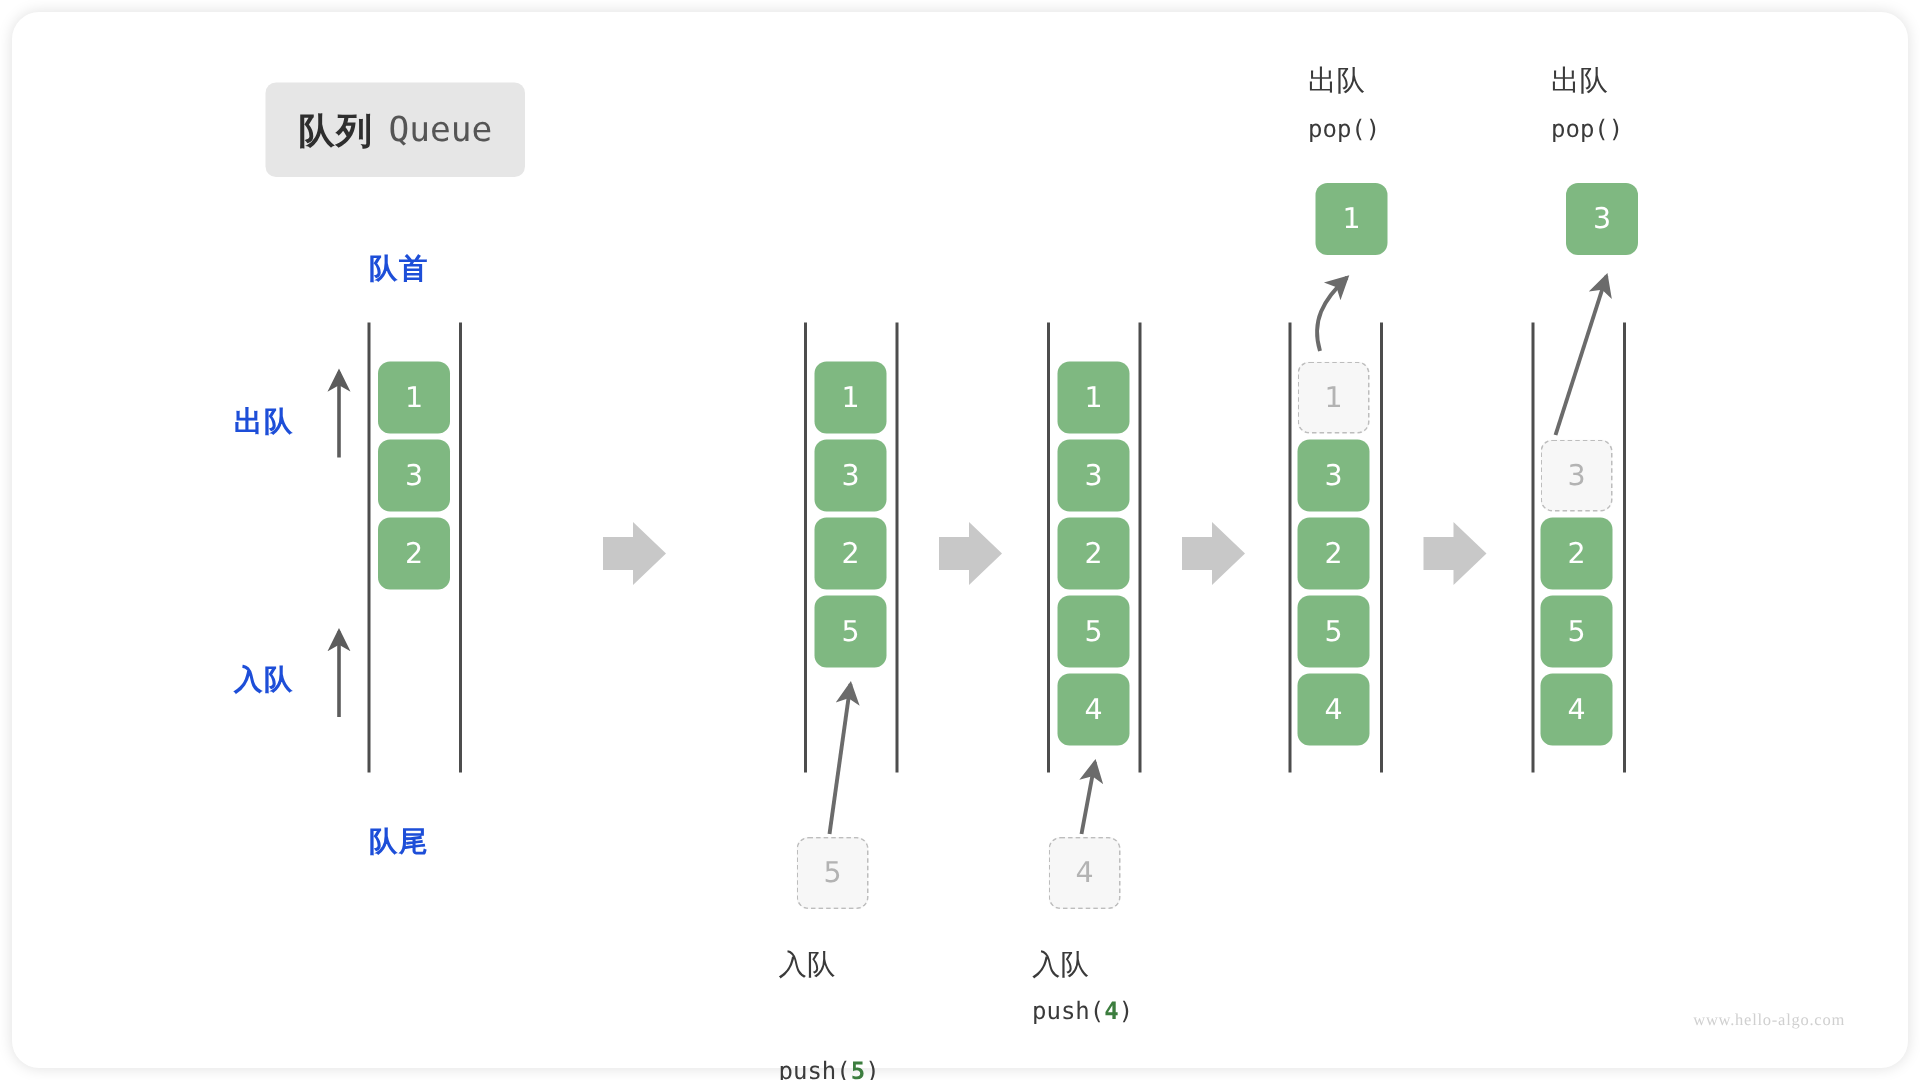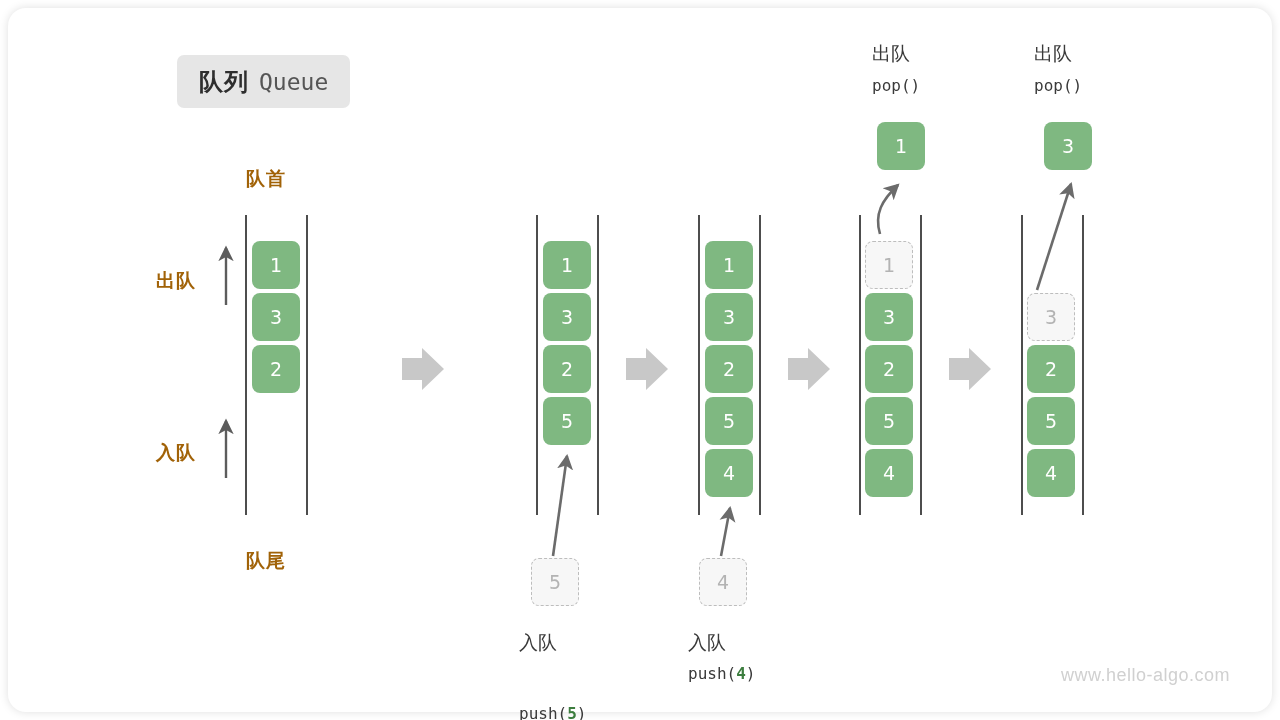--- a/index.html
+++ b/index.html
@@ -24,21 +24,21 @@
     background: #ffffff;
     border-radius: 18px;
     box-shadow: 0 0 10px rgba(0,0,0,0.13);
   }
 
   
   .title-badge {
     position: absolute;
     left: 169px;
     top: 47px;
-    height: 53px;
+    height: 63px;
     padding: 0 22px;
     display: flex;
     align-items: center;
     gap: 10px;
     background: #e6e6e6;
     border-radius: 7px;
   }
   .title-cn {
     font-size: 24px;
     font-weight: bold;
@@ -49,21 +49,21 @@
     font-family: "DejaVu Sans Mono", "Liberation Mono", monospace;
     font-size: 23px;
     color: #555555;
   }
 
   
   .abs { position: absolute; }
   .lbl-bold {
     font-size: 19px;
     font-weight: bold;
-    color: #a16207;
+    color: #1d4ed8;
     letter-spacing: 1px;
     white-space: nowrap;
   }
   .lbl-cn {
     font-size: 19px;
     color: #3a3a3a;
     white-space: nowrap;
   }
   .lbl-mono {
     font-family: "DejaVu Sans Mono", "Liberation Mono", monospace;
@@ -98,22 +98,22 @@
     background: #f7f7f7;
     color: #b3b3b3;
     border: 1.6px dashed #bdbdbd;
   }
 
   
   .watermark {
     position: absolute;
     right: 42px;
     bottom: 26px;
-    font-family: Liberation Sans, sans-serif;
-    font-size: 18px;
+    font-family: Liberation Serif, serif;
+    font-size: 11px;
     color: #d0d0d0;
     letter-spacing: 0.5px;
   }
 
   svg.overlay {
     position: absolute;
     left: 0; top: 0;
     width: 1280px; height: 720px;
     pointer-events: none;
   }

